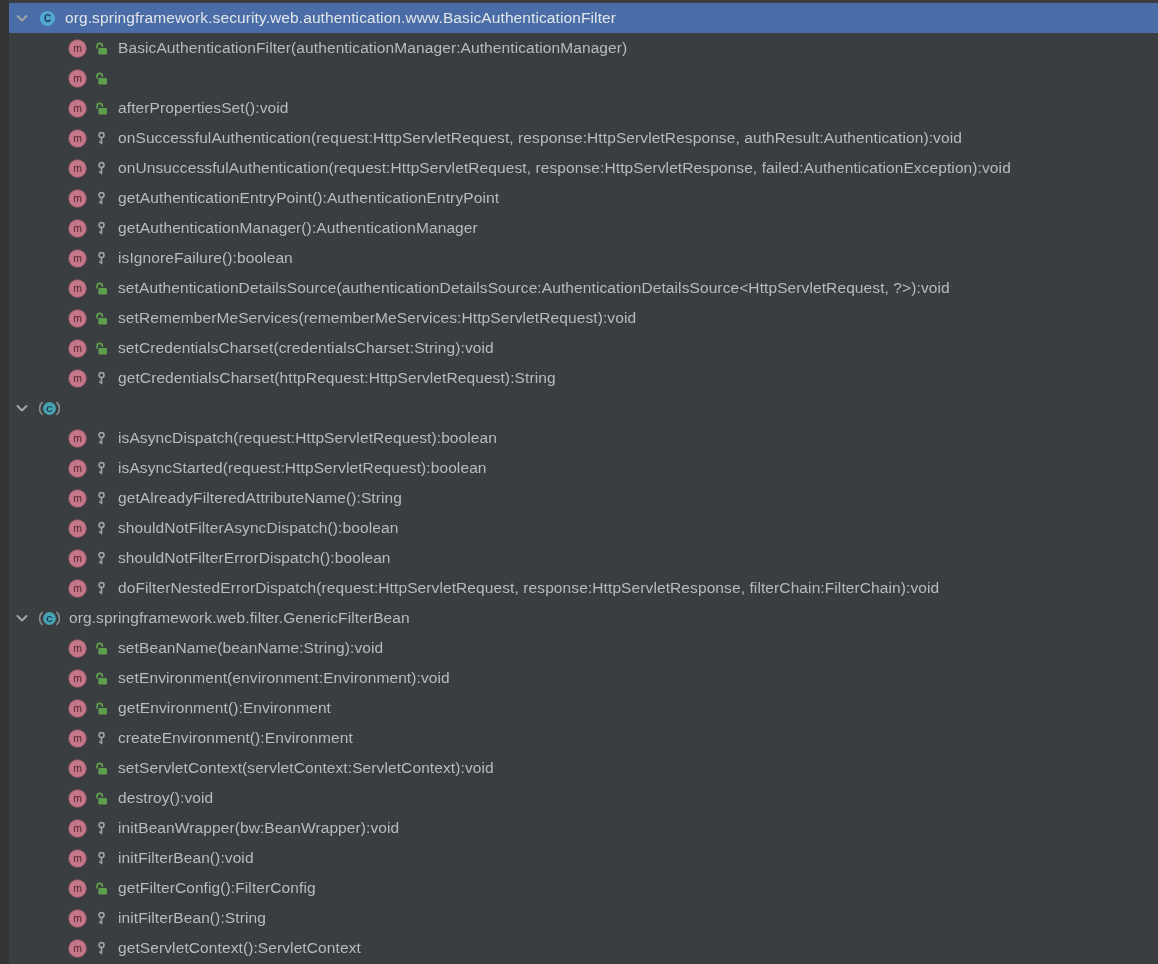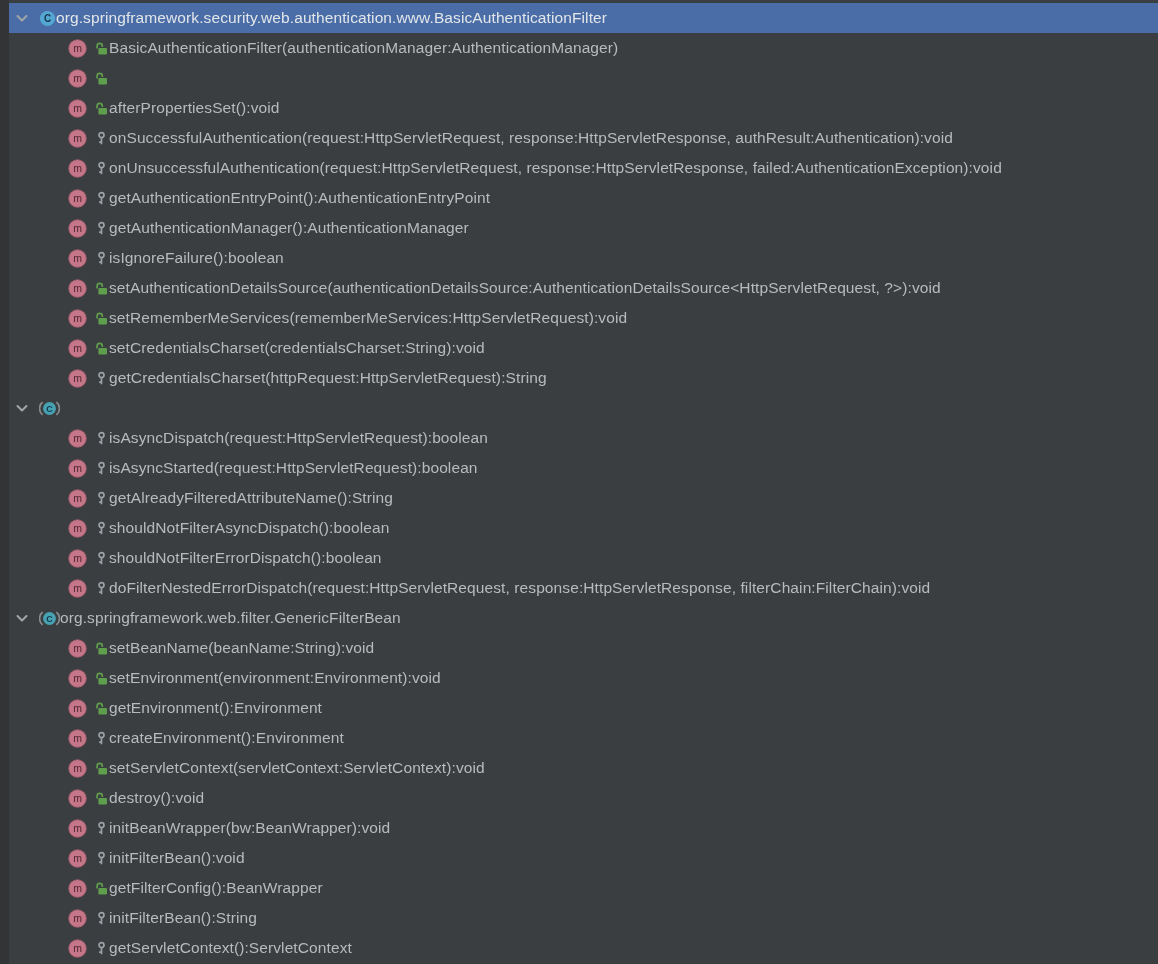--- a/index.html
+++ b/index.html
@@ -35,24 +35,24 @@
     color: var(--selected-text, #DFE3E6);
   }
   .icon {
     display: inline-flex;
     align-items: center;
     justify-content: center;
     flex: none;
   }
   .group-row .icon.chevron { margin-left: 4px; width: 18px; height: 18px; }
   .group-row .icon.node    { margin-left: 8px; }
-  .group-row .row-label    { }
+  .group-row .row-label    { margin-left: 9px; }
   .method-row .icon.method { margin-left: 59px; width: 19px; height: 19px; }
   .method-row .icon.vis    { margin-left: 7px; width: 15px; height: 15px; }
-  .method-row .row-label   { }
+  .method-row .row-label   { margin-left: 9px; }
   .row-label { letter-spacing: 0.1px; }
 </style>
 </head>
 <body>
 
 <div class="panel">
   <div class="panel-edge"></div>
   <div class="tree">
       <div class="row group-row selected">
         <span class="icon chevron">
@@ -494,21 +494,21 @@
             <circle cx="9.5" cy="9.5" r="8.8" fill="#C57789" stroke="#A05A6C" stroke-width="0.8"></circle>
             <text x="9.5" y="13.2" text-anchor="middle" font-size="10.5" font-family="Liberation Sans, sans-serif" fill="#50262F">m</text>
           </svg>
         </span>
         <span class="icon vis">
           <svg width="15" height="15" viewBox="0 0 15 15">
             <path d="M3.1 7.6 V4.9 a2.6 2.6 0 0 1 5.2 0 V6.1" fill="none" stroke="#5F9E4D" stroke-width="1.7"></path>
             <rect x="4.4" y="6.9" width="8.6" height="6.6" rx="1.2" fill="#5F9E4D"></rect>
           </svg>
         </span>
-        <span class="row-label">getFilterConfig():BeanWrapper</span>
+        <span class="row-label">getFilterConfig():FilterConfig</span>
       </div>
       <div class="row method-row">
         <span class="icon method">
           <svg width="19" height="19" viewBox="0 0 19 19">
             <circle cx="9.5" cy="9.5" r="8.8" fill="#C57789" stroke="#A05A6C" stroke-width="0.8"></circle>
             <text x="9.5" y="13.2" text-anchor="middle" font-size="10.5" font-family="Liberation Sans, sans-serif" fill="#50262F">m</text>
           </svg>
         </span>
         <span class="icon vis">
           <svg width="15" height="15" viewBox="0 0 15 15">

